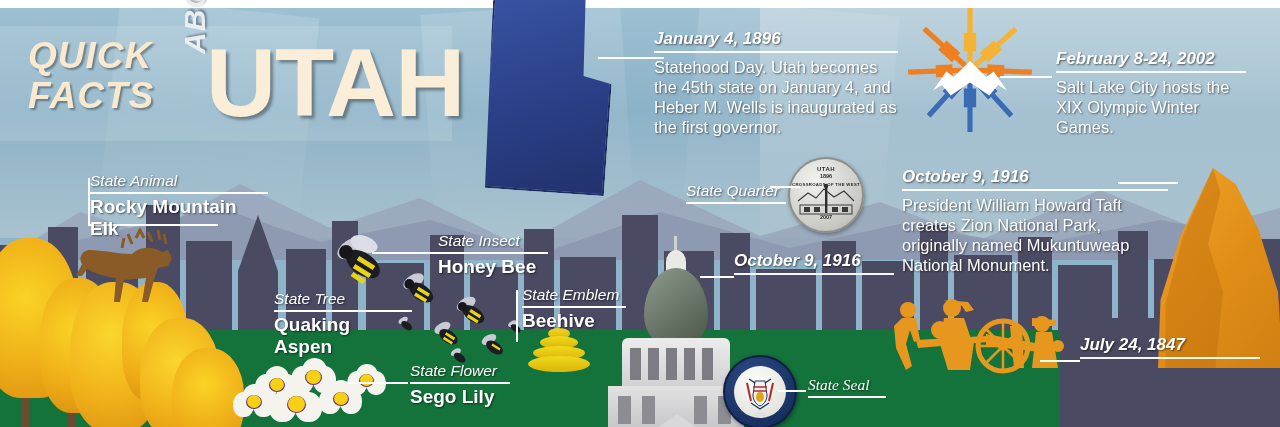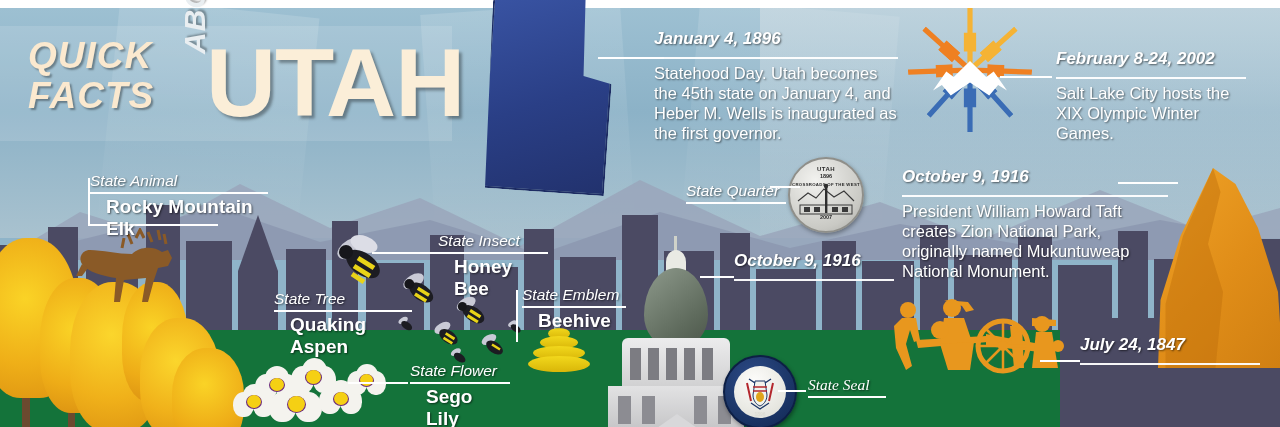--- a/index.html
+++ b/index.html
@@ -35,28 +35,28 @@
   .mountains{position:absolute;left:0;top:150px;width:1280px;height:110px;}
   .skyline{position:absolute;left:0;top:175px;width:1280px;height:200px;}
   .ground{position:absolute;left:0;top:330px;width:1280px;height:97px;background:#14733a;}
   .groundtop{position:absolute;left:0;top:318px;width:1280px;height:40px;}
   .darkband{position:absolute;left:1060px;top:318px;width:220px;height:109px;
       background:#4b4a63;}
 
   
   .callout{position:absolute;color:#ffffff;text-shadow:1px 1px 2px rgba(0,0,0,.55);}
   .cal-date{font-style:italic;font-weight:bold;font-size:17px;line-height:21px;
-      white-space:nowrap;padding-bottom:8px;}
+      white-space:nowrap;padding-bottom:2px;}
   .cal-rule{height:2px;background:#ffffff;opacity:.95;margin-bottom:4px;}
   .cal-body{font-size:16.5px;line-height:20px;font-weight:500;}
 
   .symlabel{position:absolute;color:#ffffff;text-shadow:1px 1px 2px rgba(0,0,0,.55);}
   .sym-title{font-style:italic;font-size:15.5px;line-height:18px;padding-bottom:2px;}
   .sym-rule{height:2px;background:#fff;margin-bottom:2px;}
-  .sym-name{font-size:19px;line-height:22px;font-weight:bold;margin-left:16px;}
+  .sym-name{font-size:19px;line-height:22px;font-weight:bold;}
 
   .leader{position:absolute;background:#ffffff;}
 
   
   .utahshape{position:absolute;left:487px;top:-12px;width:120px;height:200px;
       background:linear-gradient(160deg,#3a55a5 0%,#2a3f86 55%,#22326e 100%);
       border:2px solid #1d2c63;
       clip-path:polygon(0% 8%,74% 0%,77% 42%,100% 45%,100% 100%,4% 100%);
       transform:rotate(4deg);box-shadow:3px 4px 6px rgba(0,0,0,.25);}
 

